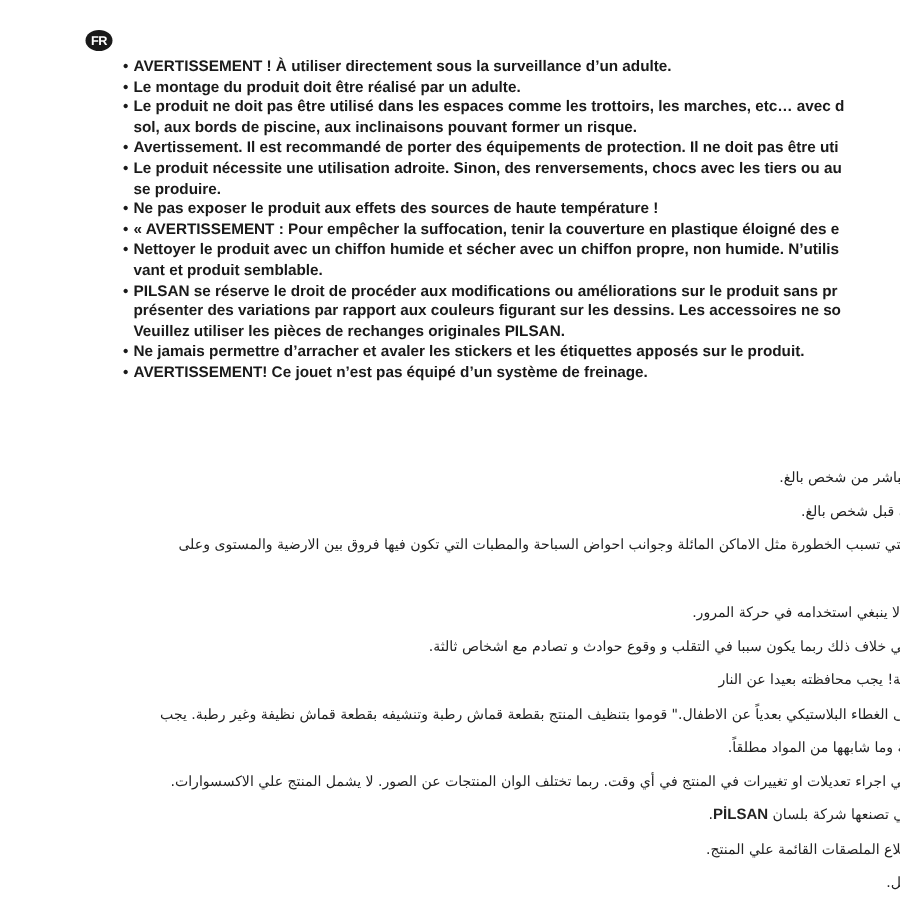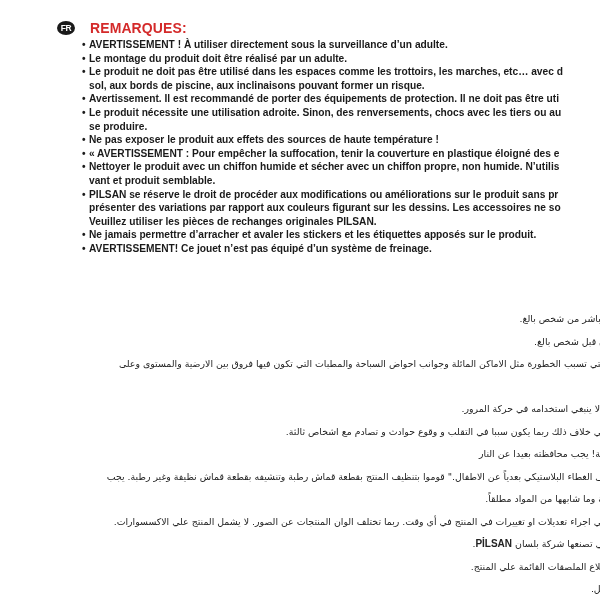--- a/index.html
+++ b/index.html
@@ -13,21 +13,20 @@
     .fr-line { display: block; }
     .ar-block { position: absolute; right: 0; top: 308px; width: 600px; direction: rtl; font-family: "DejaVu Sans", sans-serif; font-size: 9.4px; line-height: 22.5px; white-space: nowrap; color: #222; }
     .ar-line { display: block; height: 22.5px; padding-right: 0px; margin-right: -6px; }
     .ar-line b { font-family: "Liberation Sans", sans-serif; font-weight: bold; font-size: 10px; margin-top: 28px; }
   </style>
 </head>
 <body>
 
 <div class="fr-header">
   <div class="fr-badge">FR</div>
-  <div class="fr-title">REMARQUES:</div>
 </div>
 
 <div class="fr-list">
   <div class="fr-item">
       <span class="fr-line">AVERTISSEMENT ! À utiliser directement sous la surveillance d’un adulte.</span>
     </div>
   <div class="fr-item">
       <span class="fr-line">Le montage du produit doit être réalisé par un adulte.</span>
     </div>
   <div class="fr-item">

